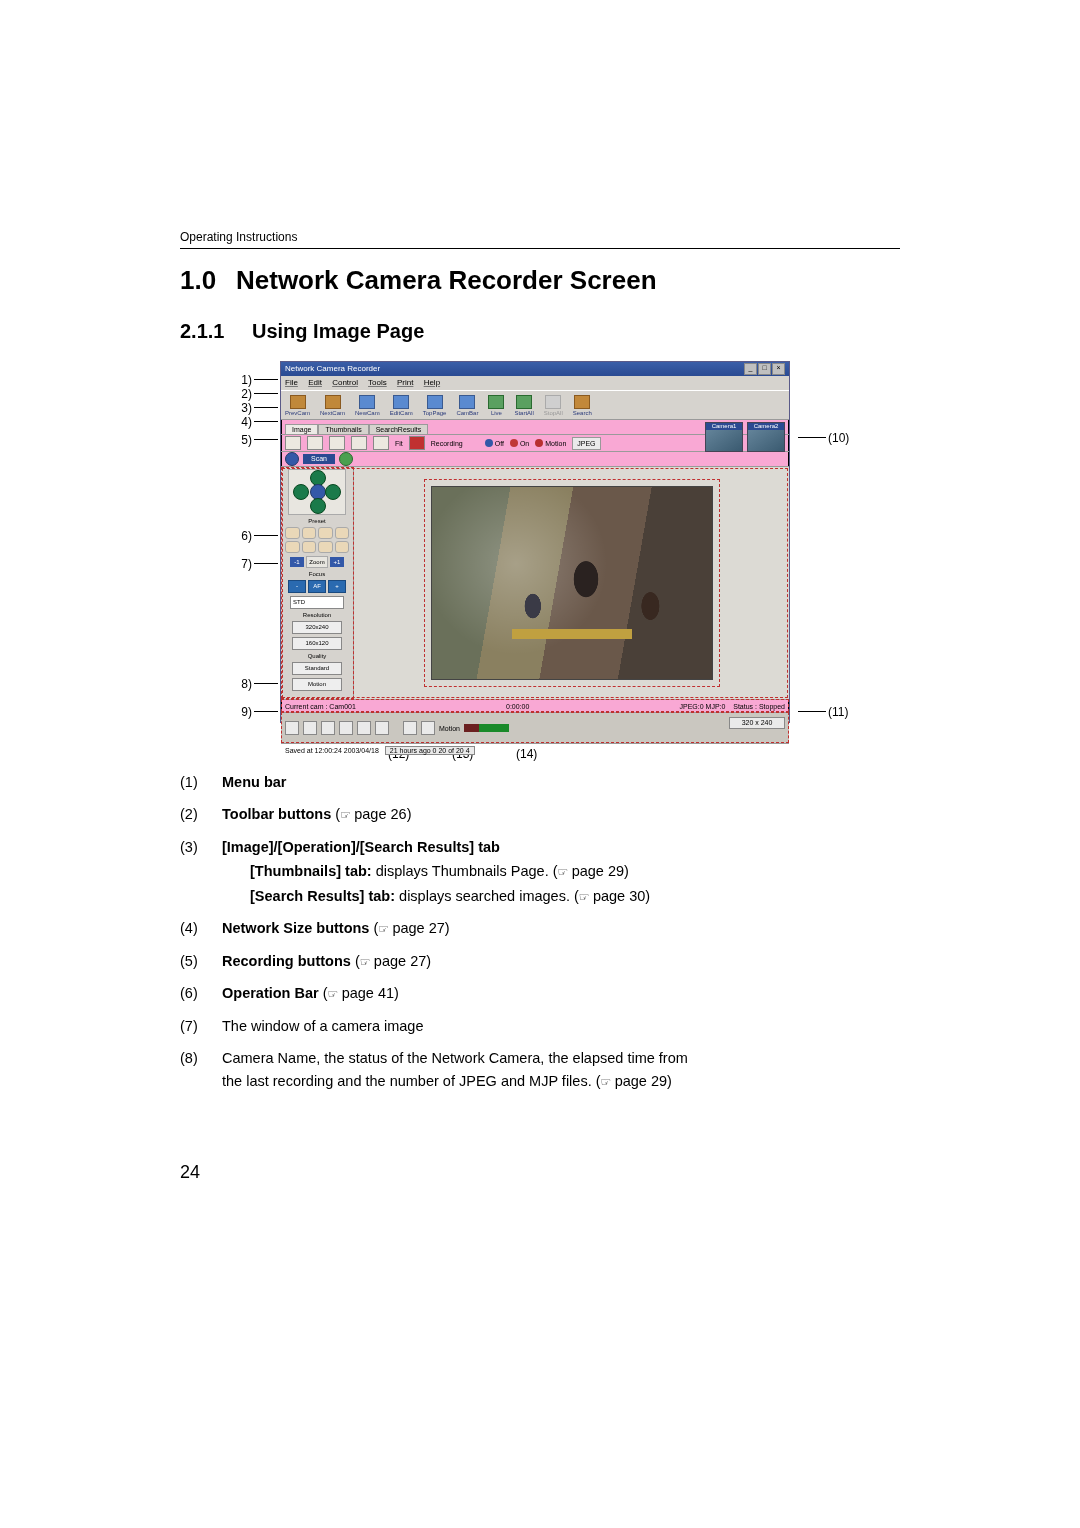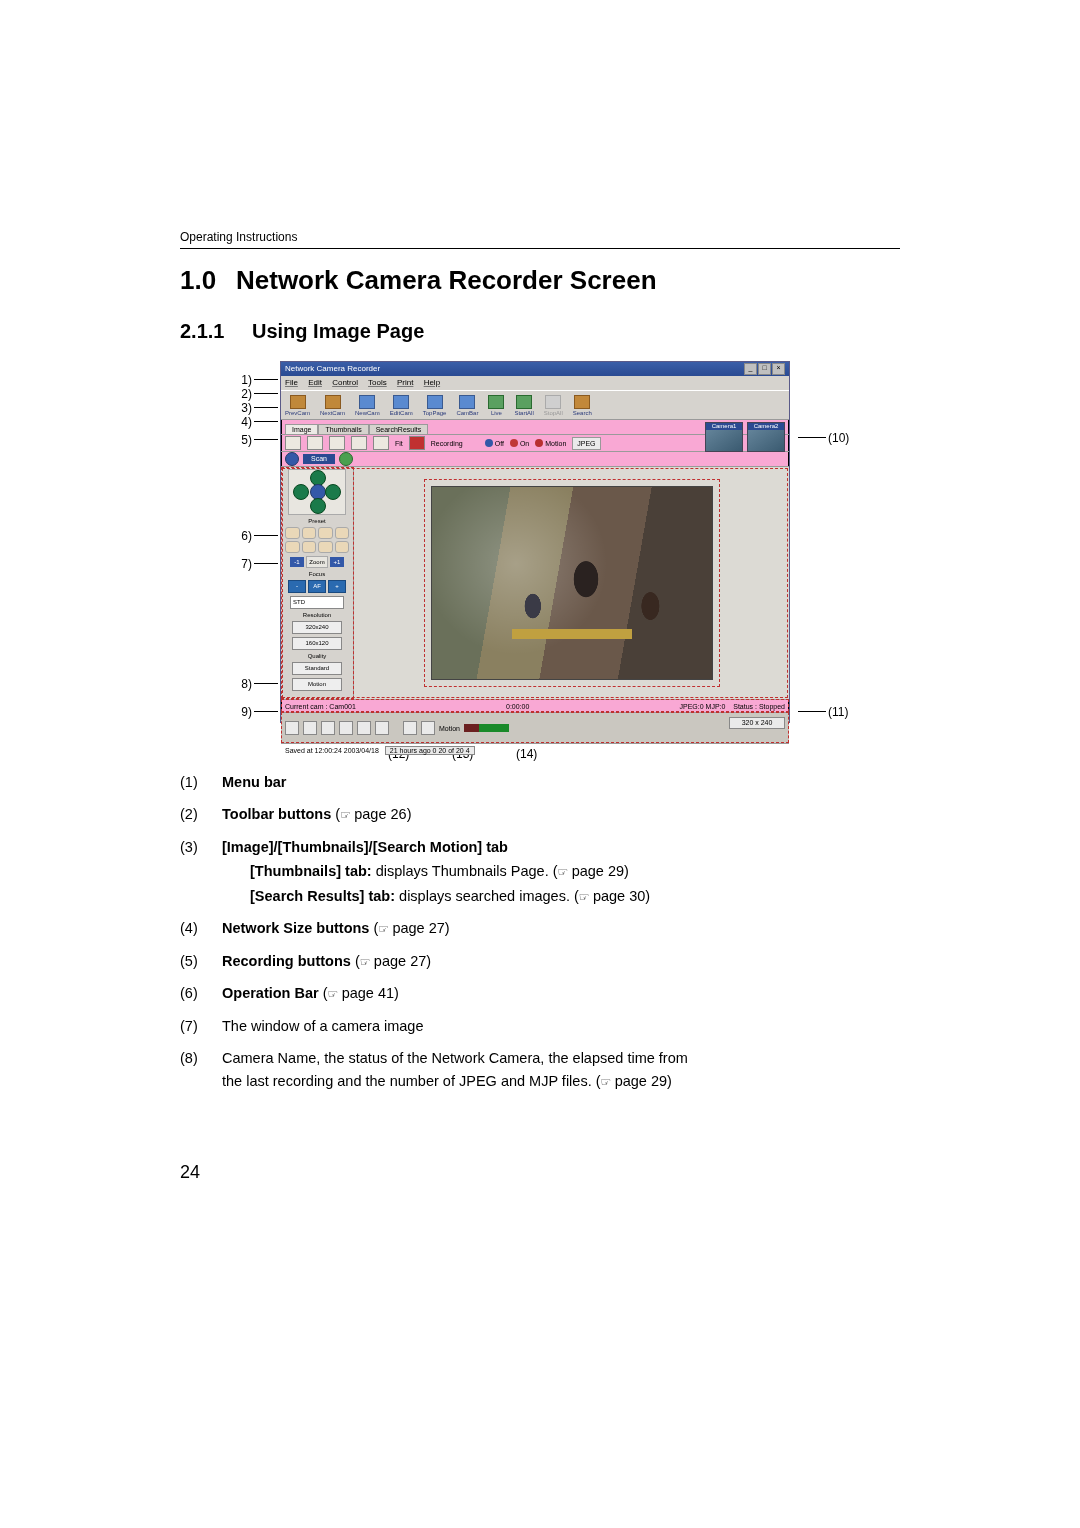--- a/index.html
+++ b/index.html
@@ -559,21 +559,21 @@
     </div>
 
     <div class="def-row">
       <div class="num">(2)</div>
       <div class="body"><strong>Toolbar buttons</strong> (<span class="pageref"></span><span> page 26)</span></div>
     </div>
 
     <div class="def-row">
       <div class="num">(3)</div>
       <div class="body">
-        <strong>[Image]/[Thumbnails]/[Search Motion] tab</strong>
+        <strong>[Image]/[Operation]/[Search Results] tab</strong>
         <span class="sub-indent"><strong>[Thumbnails] tab:</strong><span> displays Thumbnails Page. (</span><span class="pageref"></span><span> page 29)</span></span>
         <span class="sub-indent"><strong>[Search Results] tab:</strong><span> displays searched images. (</span><span class="pageref"></span><span> page 30)</span></span>
       </div>
     </div>
 
     <div class="def-row">
       <div class="num">(4)</div>
       <div class="body"><strong>Network Size buttons</strong> (<span class="pageref"></span><span> page 27)</span></div>
     </div>
 

